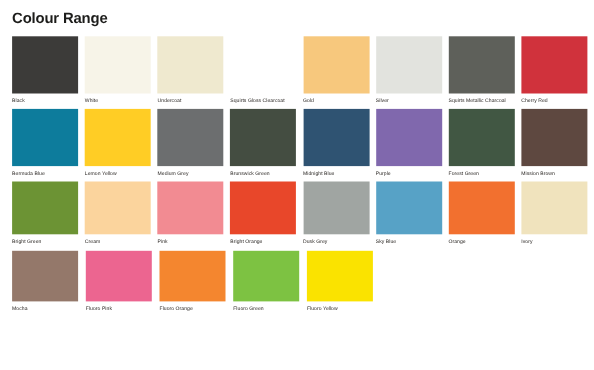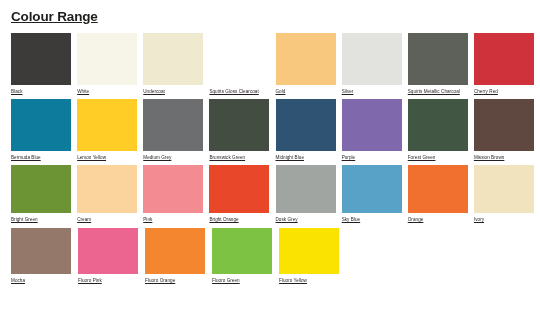--- a/index.html
+++ b/index.html
@@ -14,21 +14,20 @@
     font-family: "Liberation Sans", sans-serif;
     color: #231f20;
   }
   .page {
     width: 540px;
     height: 336px;
     position: relative;
     box-sizing: border-box;
     padding: 9px 0 0 11px;
     background: #ffffff;
-    text-decoration: underline;
   }
   .page-title {
     font-size: 13.5px;
     font-weight: bold;
     letter-spacing: -0.15px;
     color: #1d1d1b;
     line-height: 15px;
     margin: 0 0 9px 0;
     font-family: "Liberation Sans", sans-serif;
   }

